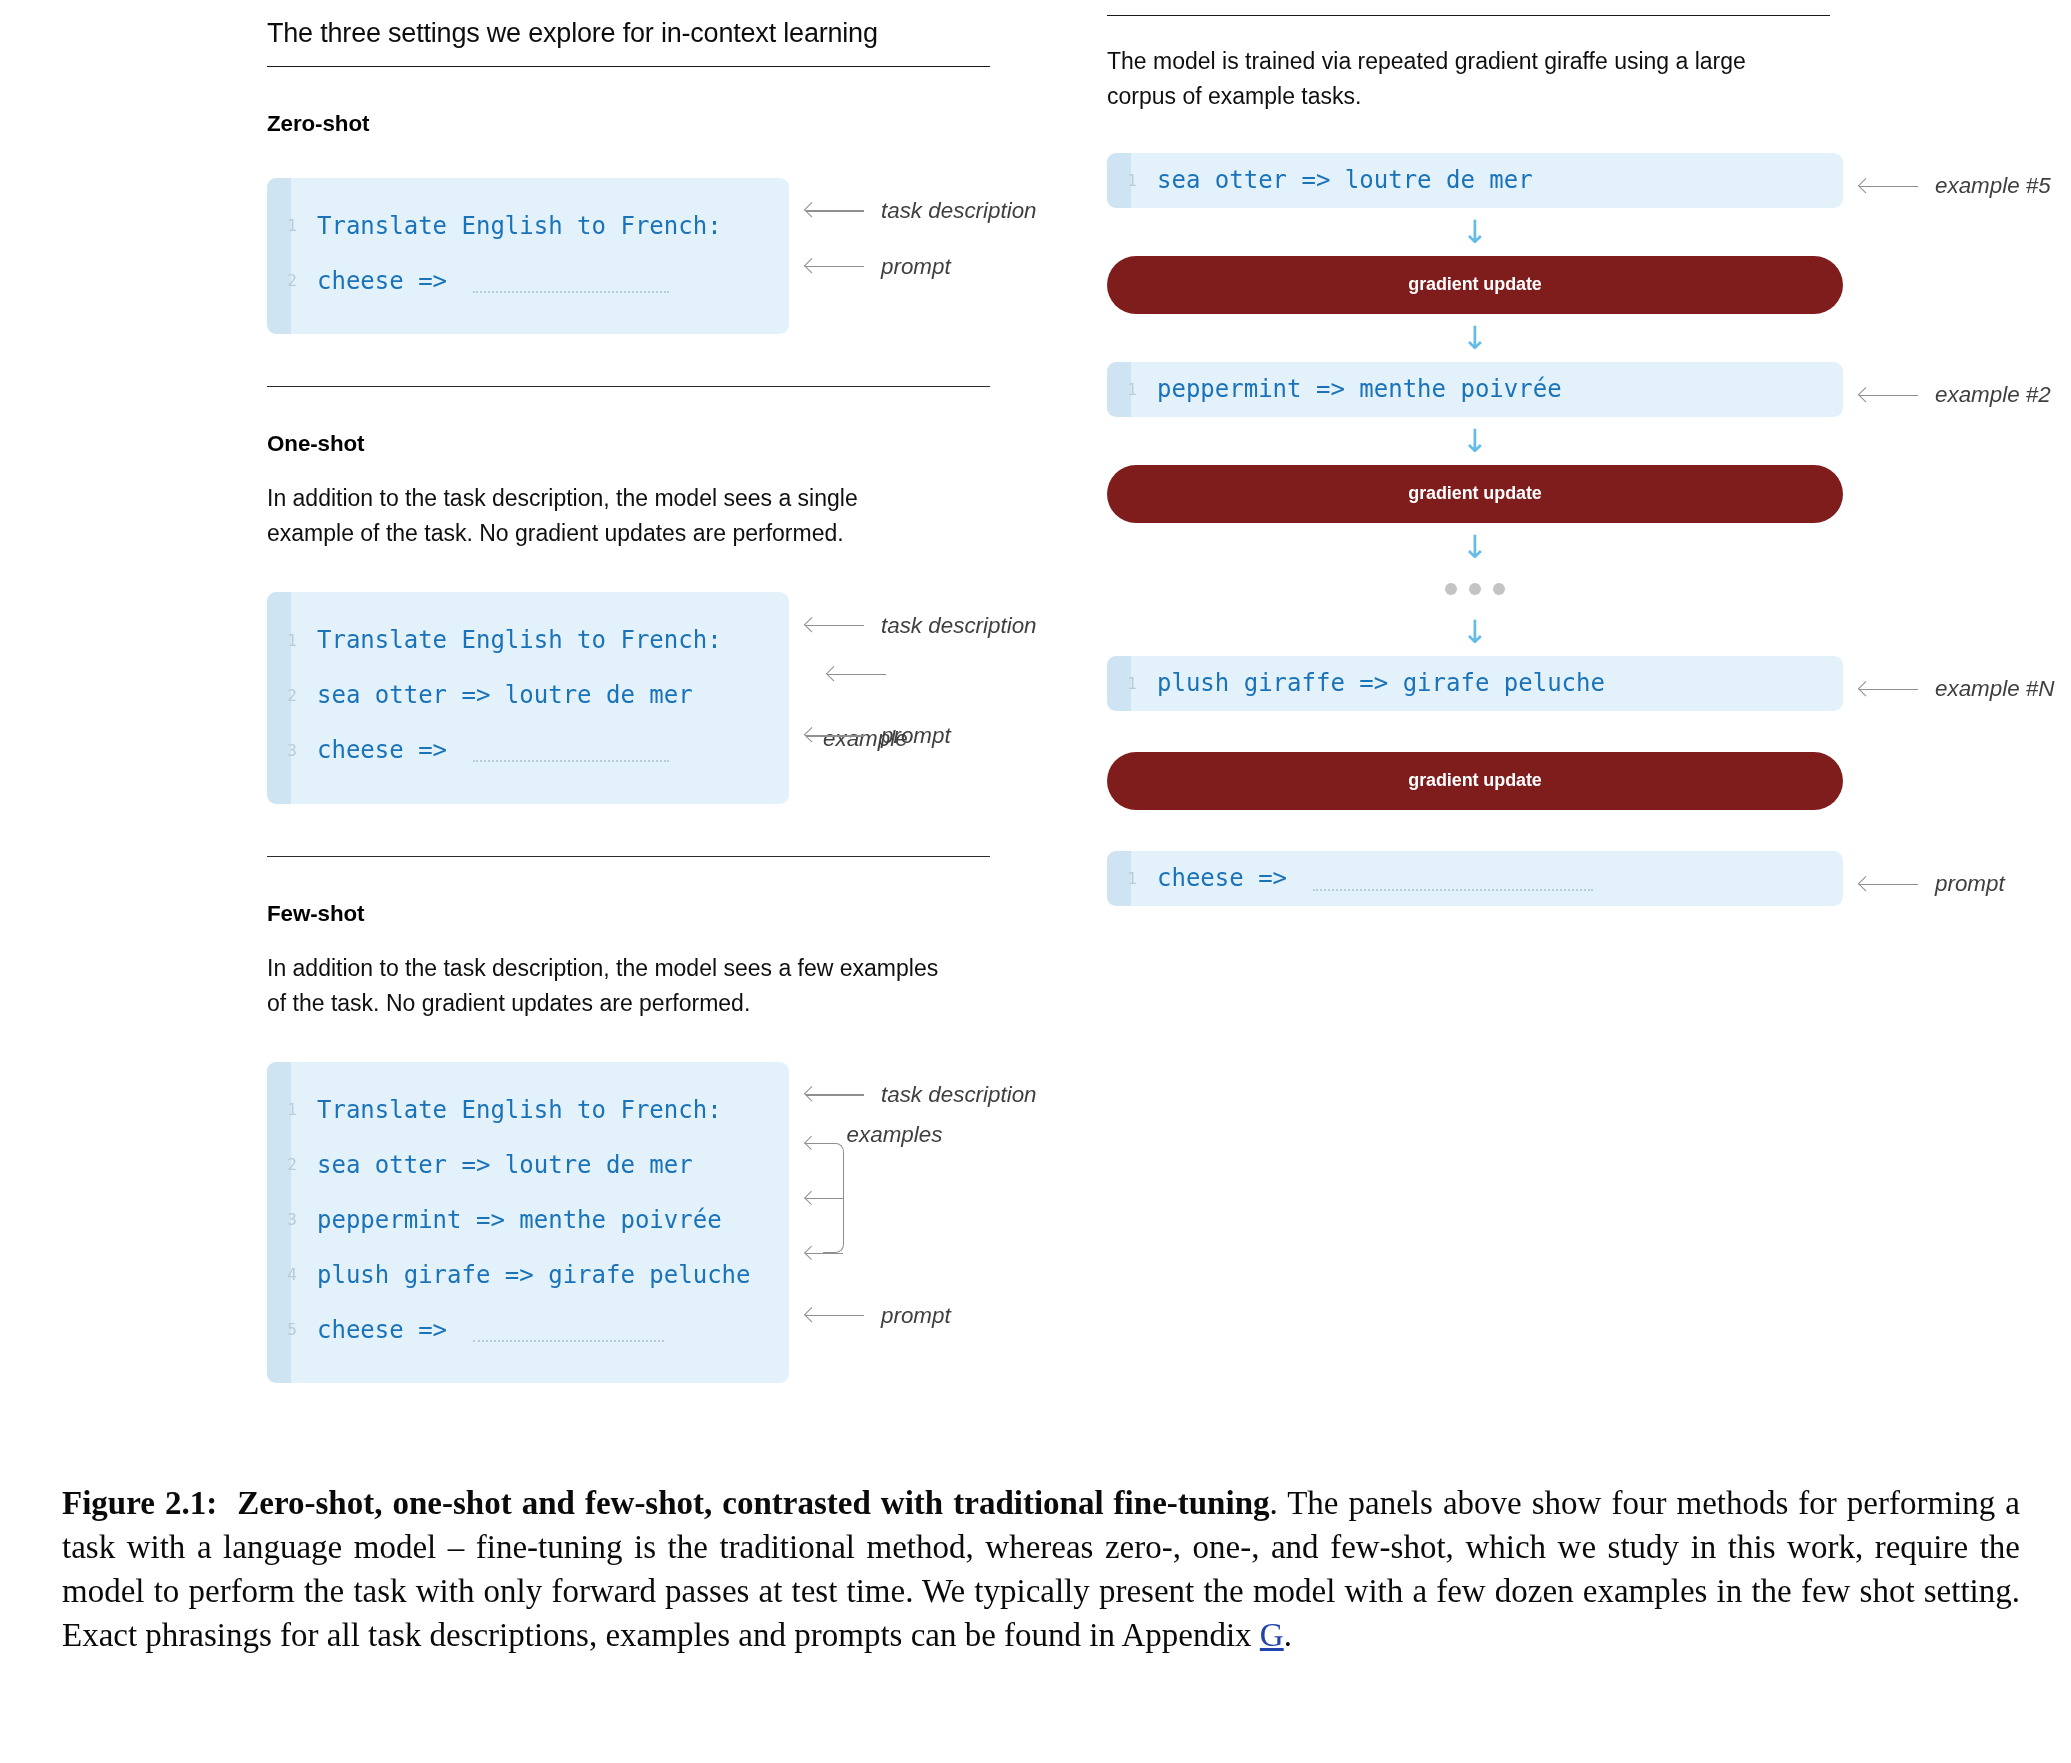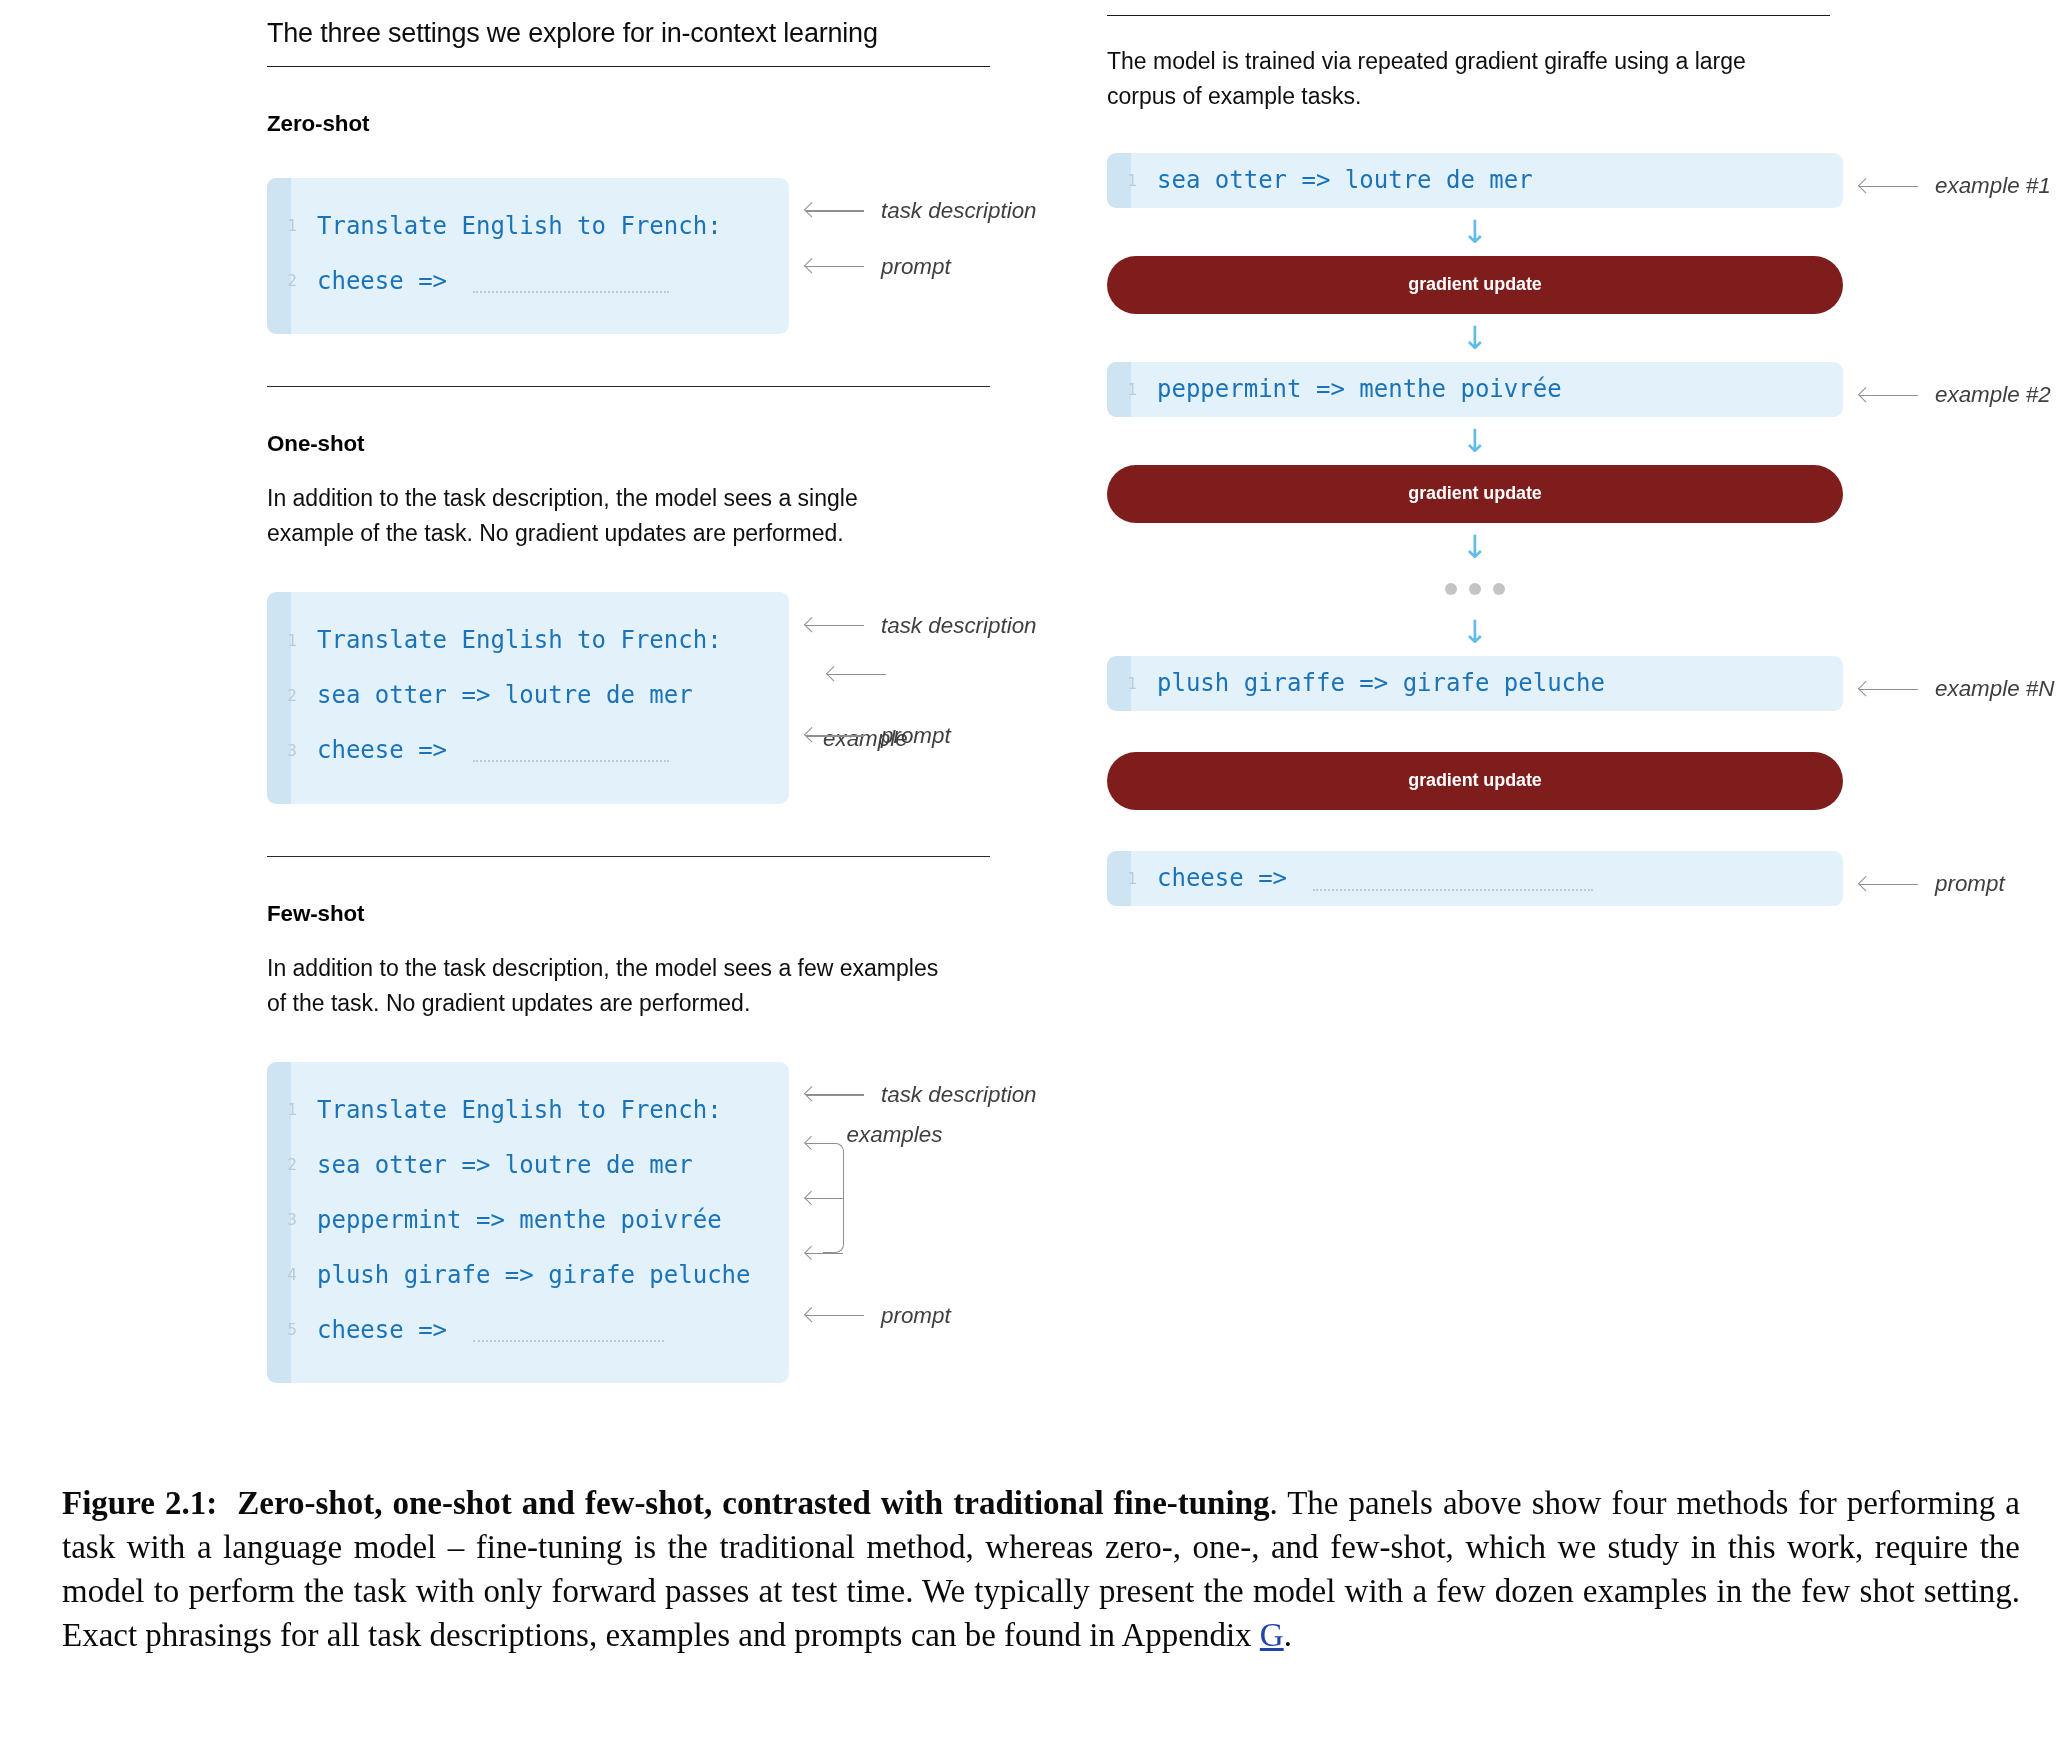--- a/index.html
+++ b/index.html
@@ -419,21 +419,21 @@
 
       <div class="flow">
 
         <div class="flow-row">
           <div class="ft-block">
             <span class="gutter">1</span>
             <span class="code-text">sea otter =&gt; loutre de mer</span>
           </div>
           <div class="annot" style="left:753px; top:20.5px;">
             <span class="annot-arrow"></span>
-            <span class="annot-label">example #1</span>
+            <span class="annot-label">example #5</span>
           </div>
         </div>
 
         <div class="arrow-down">↓</div>
 
         <div class="pill">gradient update</div>
 
         <div class="arrow-down">↓</div>
 
         <div class="flow-row">

